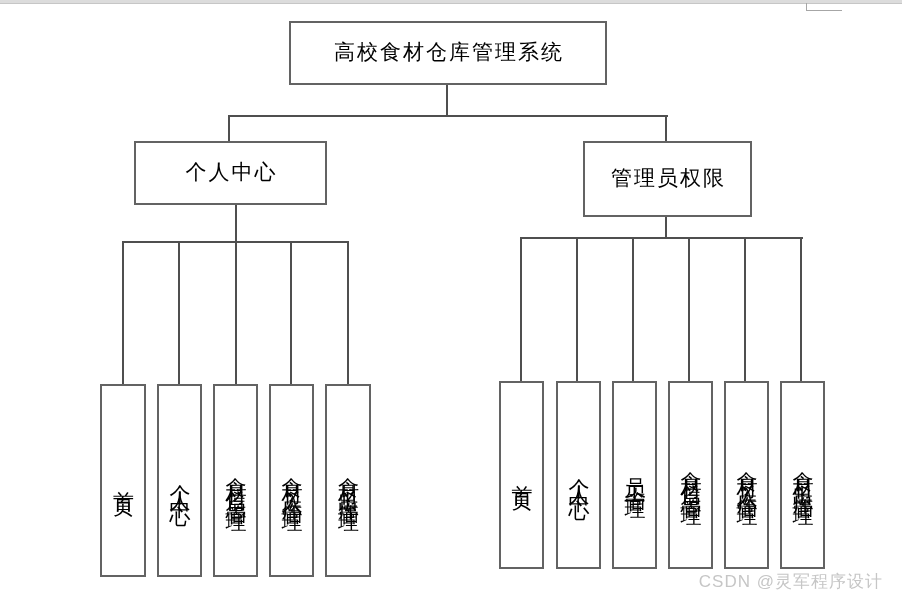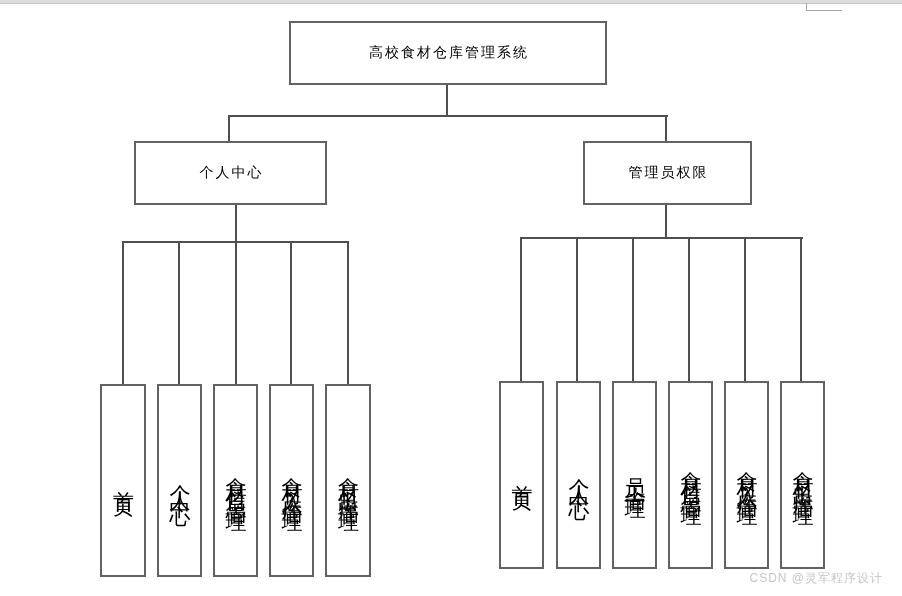--- a/index.html
+++ b/index.html
@@ -11,35 +11,35 @@
   }
   .topstrip{
     position:absolute;left:0;top:0;width:902px;height:3px;
     background:#dcdcdc;border-bottom:1px solid #c6c6c6;
   }
   .corner-v{position:absolute;left:806px;top:3px;width:1px;height:8px;background:#a6a6a6;}
   .corner-h{position:absolute;left:806px;top:10px;width:36px;height:1px;background:#a6a6a6;}
   .node{
     position:absolute;background:#ffffff;border:2px solid #636363;
     box-sizing:border-box;display:flex;align-items:center;justify-content:center;
-    font-size:14px;letter-spacing:2px;line-height:1.2;
+    font-size:21px;letter-spacing:2px;line-height:1.2;
   }
   .node .lbl{white-space:nowrap;transform:translateX(1px);}
   .vnode{
     position:absolute;background:#ffffff;border:2px solid #636363;
     box-sizing:border-box;display:flex;align-items:center;justify-content:center;
   }
   .vnode .vlbl{
     writing-mode:vertical-rl;text-orientation:upright;
     font-size:21px;letter-spacing:7px;line-height:1;
   }
   .ln{position:absolute;background:#4f4f4f;}
   .watermark{
     position:absolute;right:19px;top:570px;
-    font-size:12px;letter-spacing:1px;color:#c6c6c6;
+    font-size:17px;letter-spacing:1px;color:#c6c6c6;
     font-family:"Liberation Sans","DejaVu Sans",sans-serif;
     white-space:nowrap;
   }
 </style>
 </head>
 <body>
 
 <div class="topstrip"></div>
 <div class="corner-v"></div>
 <div class="corner-h"></div>
@@ -65,21 +65,21 @@
 <div class="ln" style="left:744px;top:237px;width:2px;height:144px;"></div>
 <div class="ln" style="left:800px;top:237px;width:2px;height:144px;"></div>
 
 <div class="node" style="left:289px;top:21px;width:318px;height:64px;">
   <span class="lbl">高校食材仓库管理系统</span>
 </div>
 
 <div class="node" style="left:134px;top:141px;width:193px;height:64px;">
   <span class="lbl">个人中心</span>
 </div>
-<div class="node" style="left:583px;top:141px;width:169px;height:64px;">
+<div class="node" style="left:583px;top:141px;width:169px;height:76px;">
   <span class="lbl">管理员权限</span>
 </div>
 
 <div class="vnode" style="left:100px;top:384px;width:46px;height:193px;">
   <span class="vlbl">首页</span>
 </div>
 <div class="vnode" style="left:157px;top:384px;width:45px;height:193px;">
   <span class="vlbl">个人中心</span>
 </div>
 <div class="vnode" style="left:213px;top:384px;width:45px;height:193px;">

